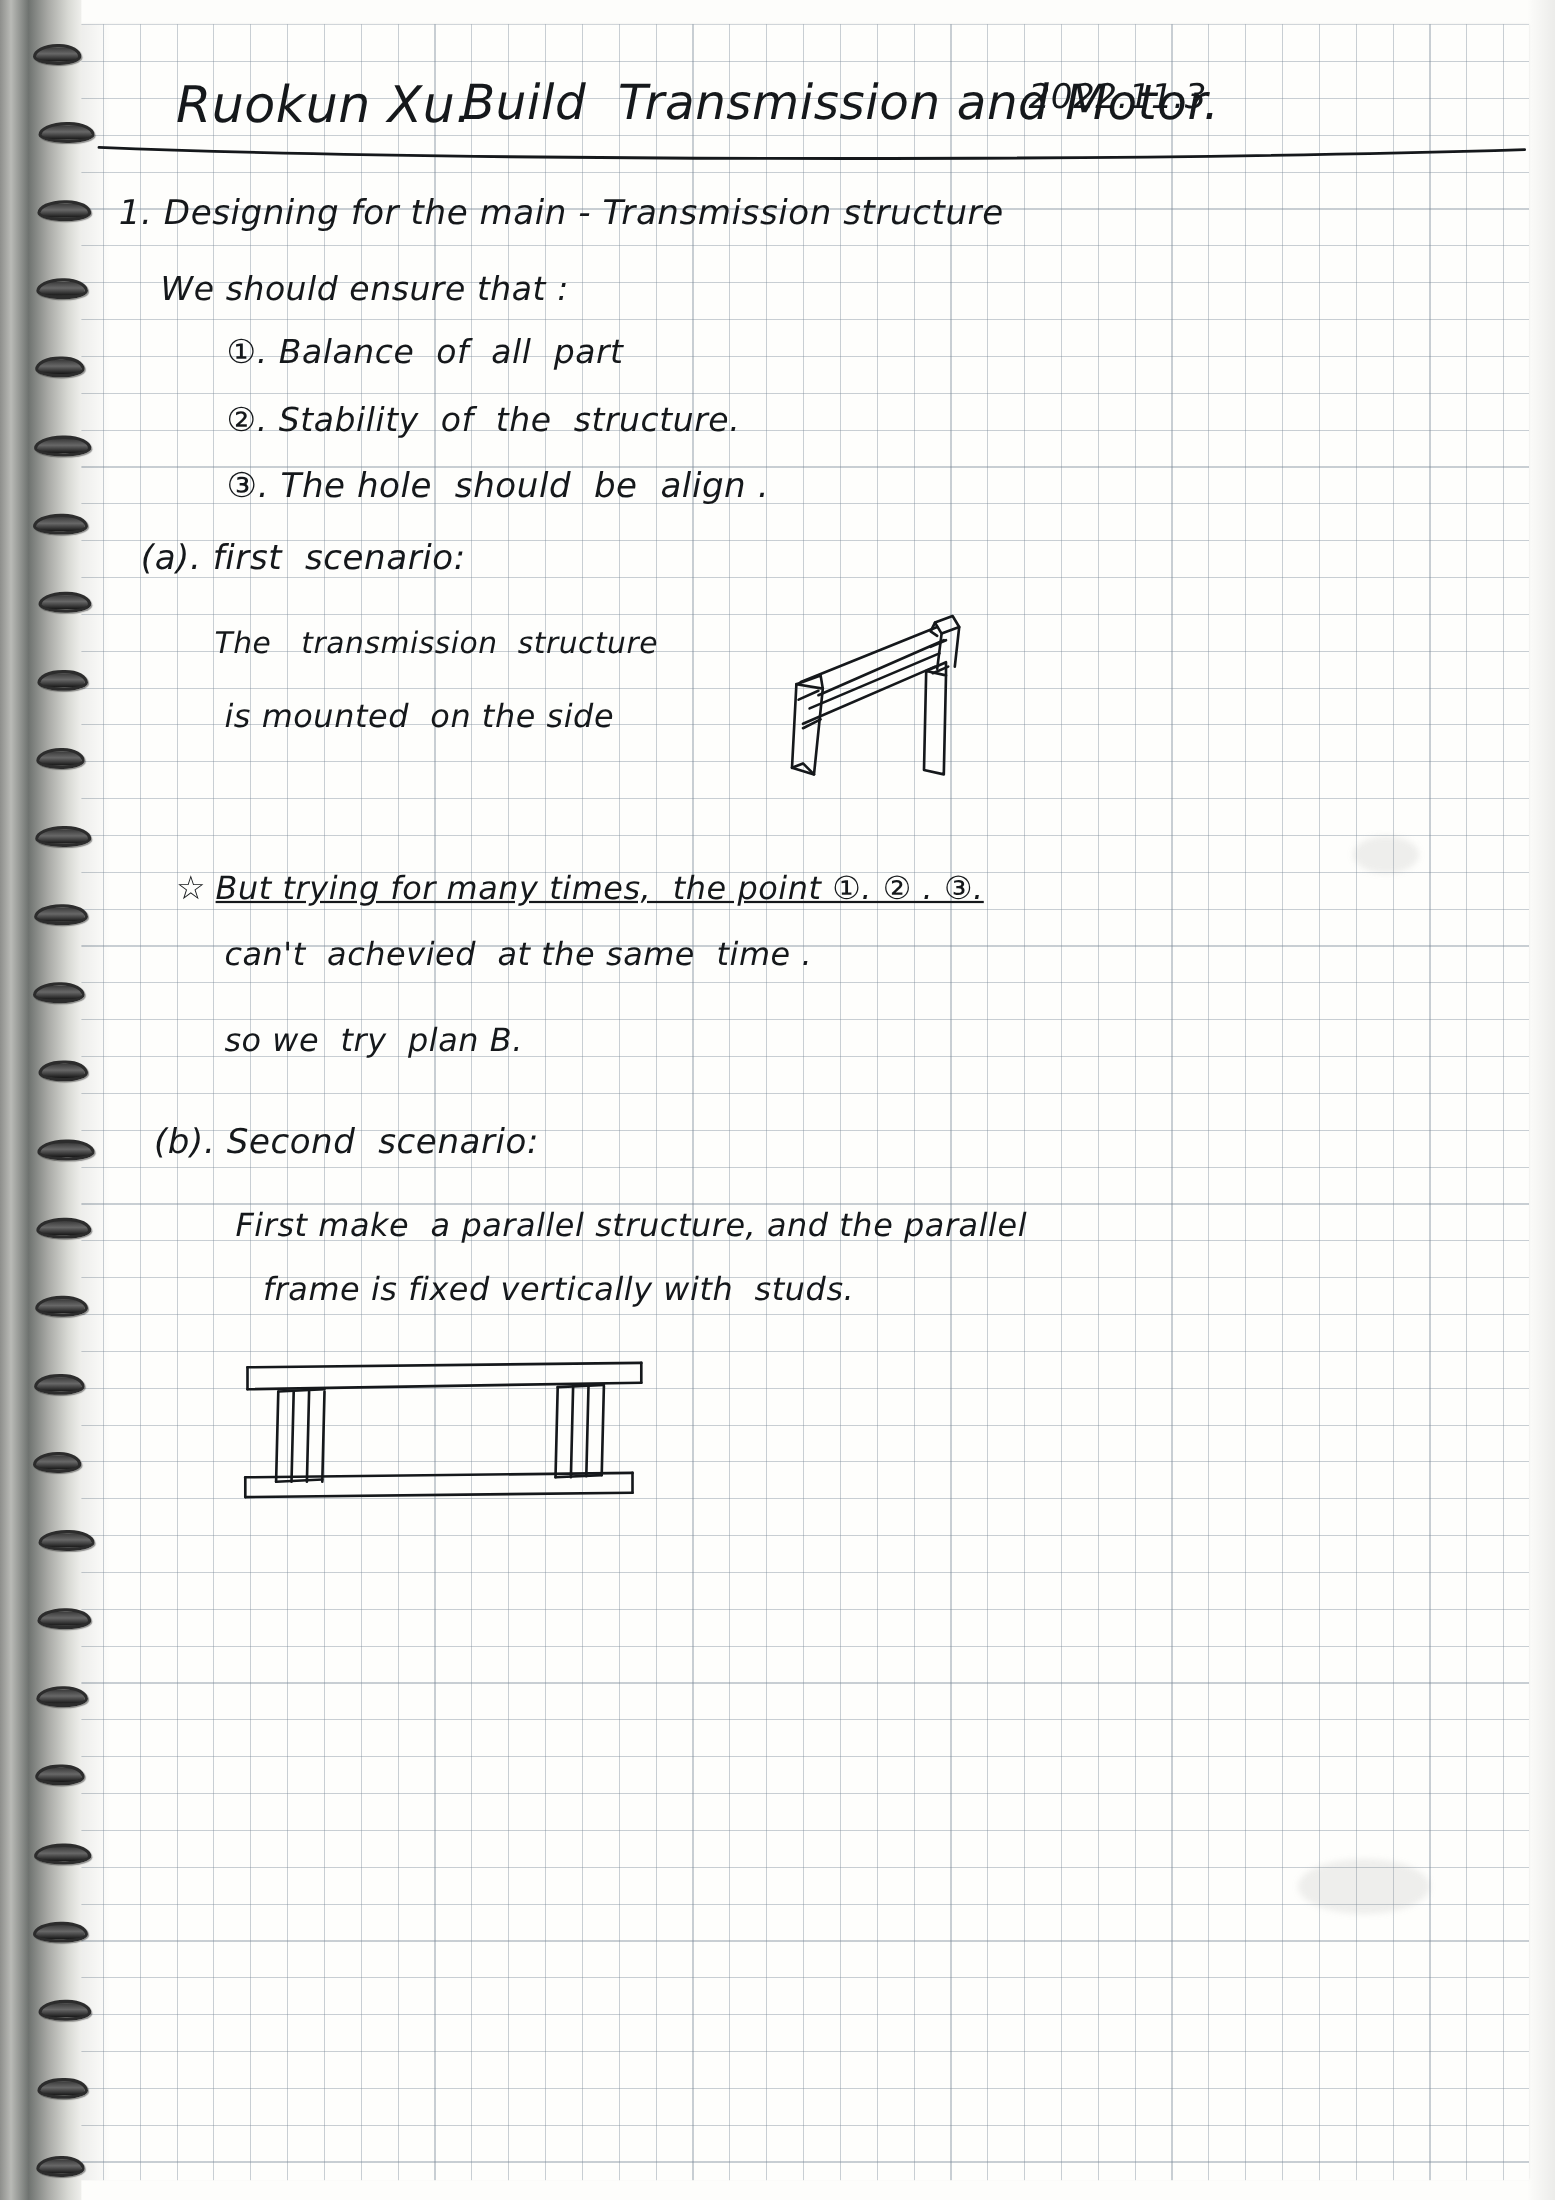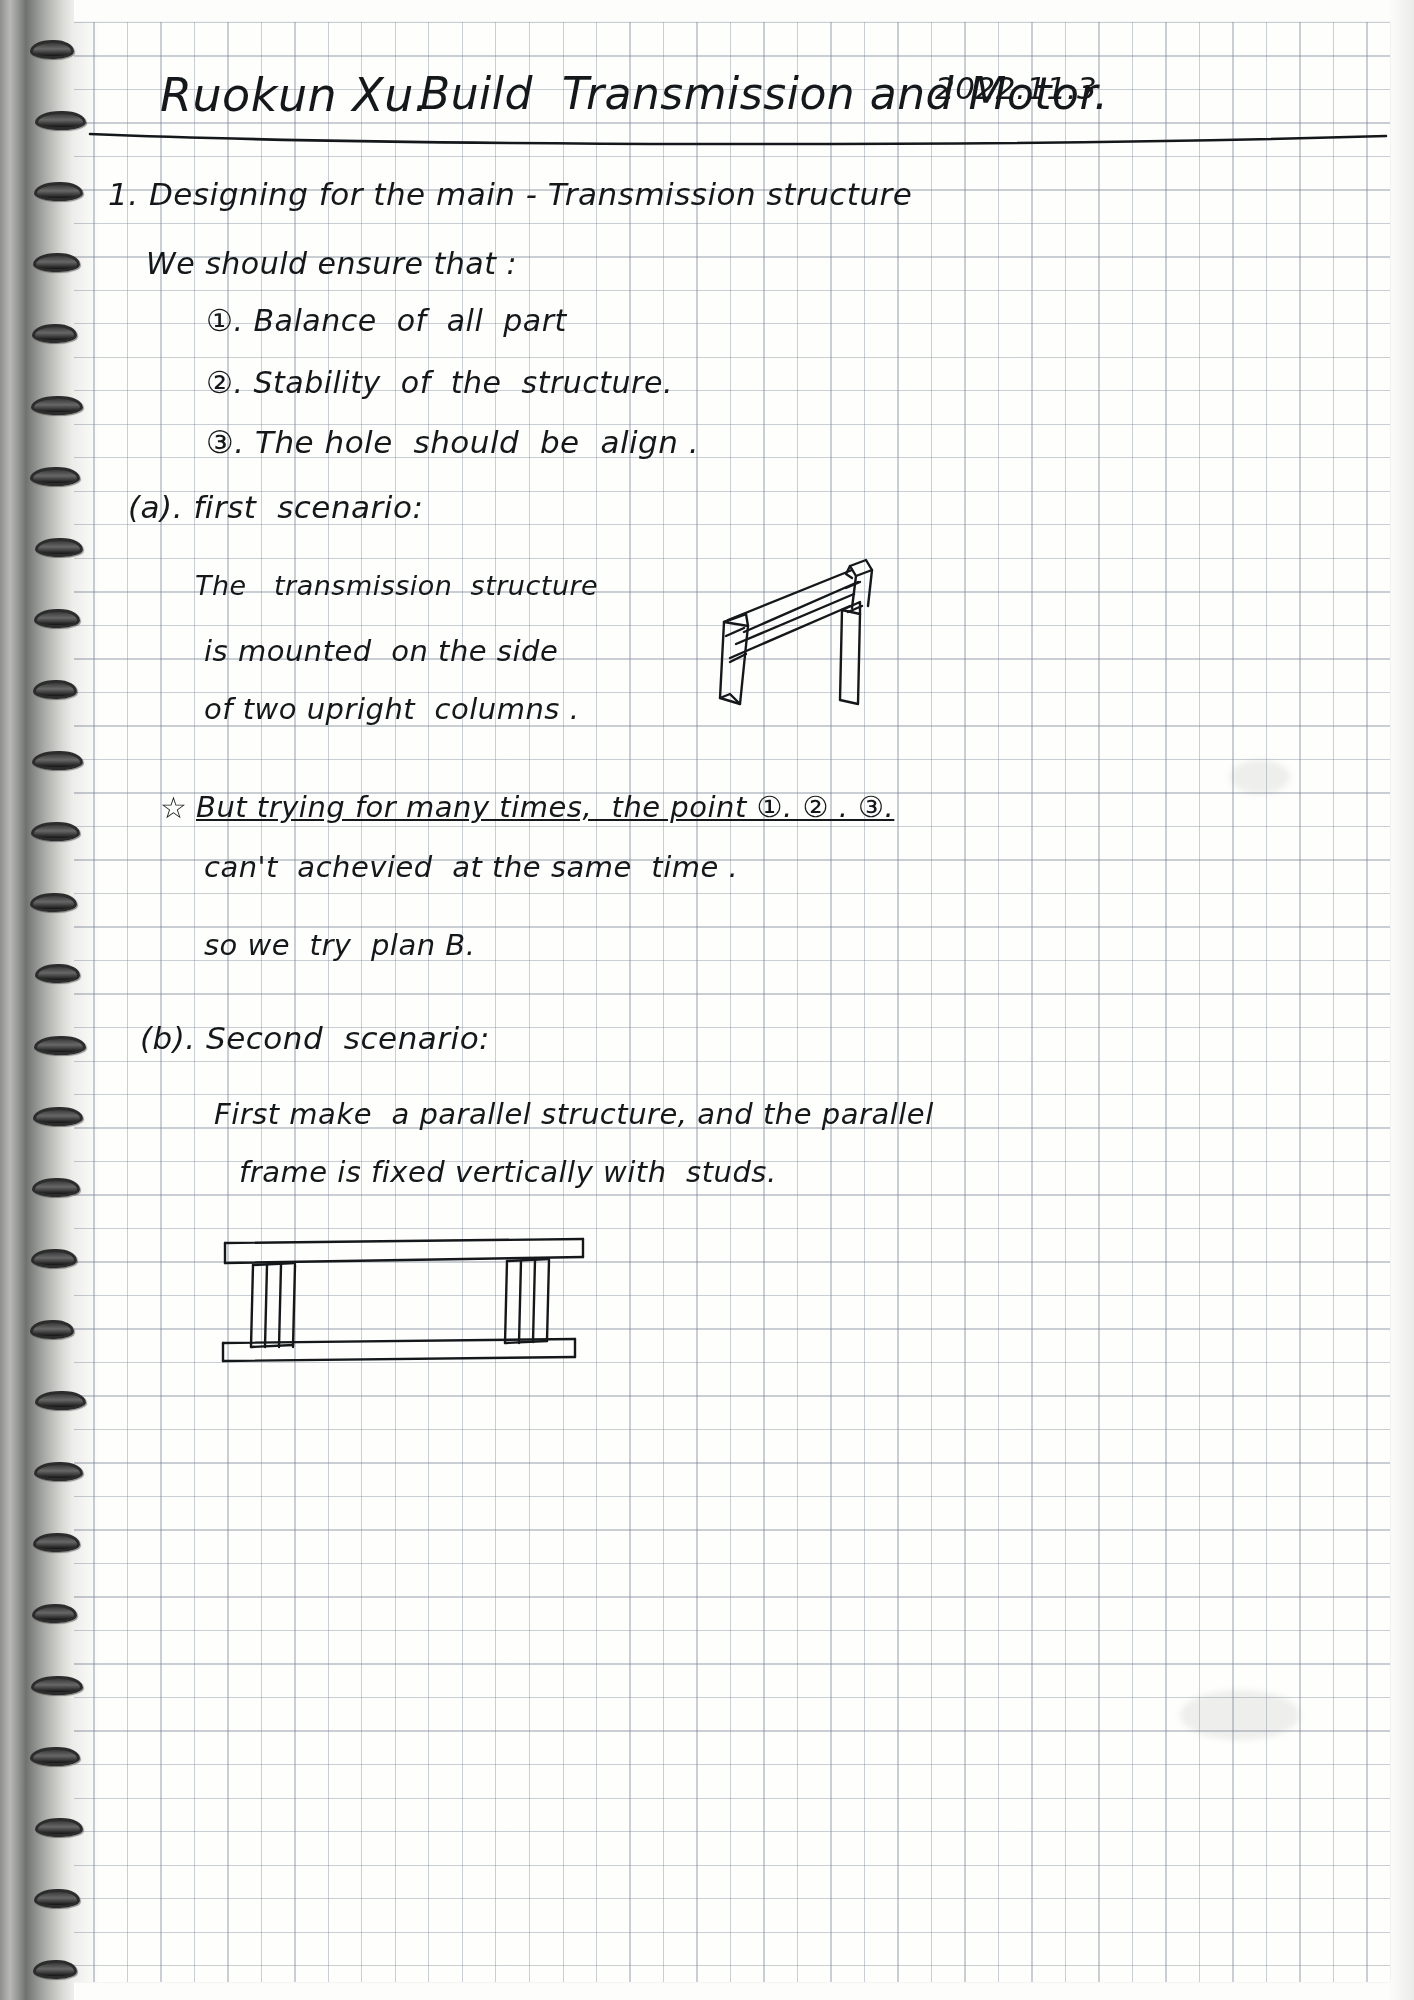--- a/index.html
+++ b/index.html
@@ -182,21 +182,20 @@
 
   <div class="hw ink l1">1. Designing for the main - Transmission structure</div>
   <div class="hw ink l2">We should ensure that :</div>
   <div class="hw ink l3">①. Balance  of  all  part</div>
   <div class="hw ink l4">②. Stability  of  the  structure.</div>
   <div class="hw ink l5">③. The hole  should  be  align .</div>
   <div class="hw ink l6">(a). first  scenario:</div>
 
   <div class="hw ink p1a">The   transmission  structure</div>
   <div class="hw ink p1b">is mounted  on the side</div>
-  <div class="hw ink p1c">of two upright  columns .</div>
 
   <div class="hw ink star">☆</div>
   <div class="hw ink p2a">But trying for many times,  the point ①. ② . ③.</div>
   <div class="hw ink p2b">can't  achevied  at the same  time .</div>
   <div class="hw ink p2c">so we  try  plan B.</div>
 
   <div class="hw ink l7">(b). Second  scenario:</div>
   <div class="hw ink p3a">First make  a parallel structure, and the parallel</div>
   <div class="hw ink p3b">frame is fixed vertically with  studs.</div>
 

